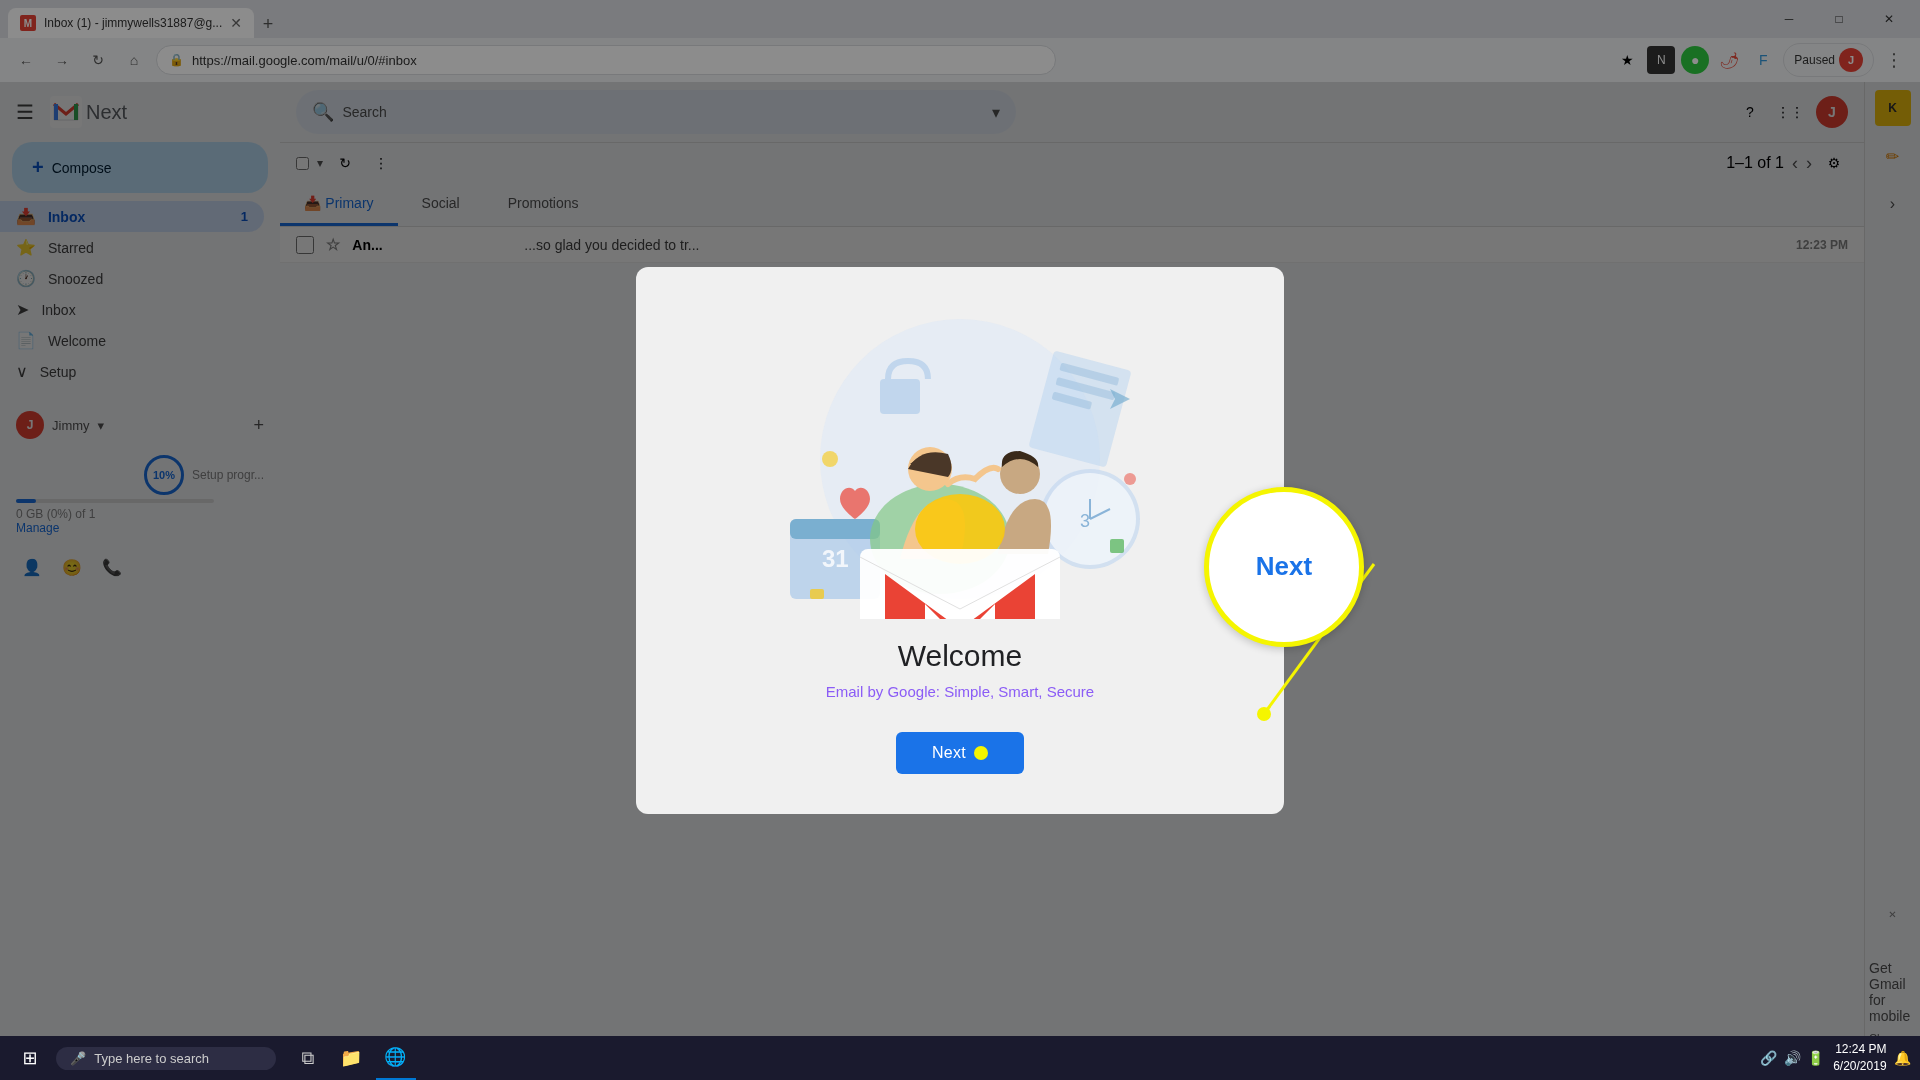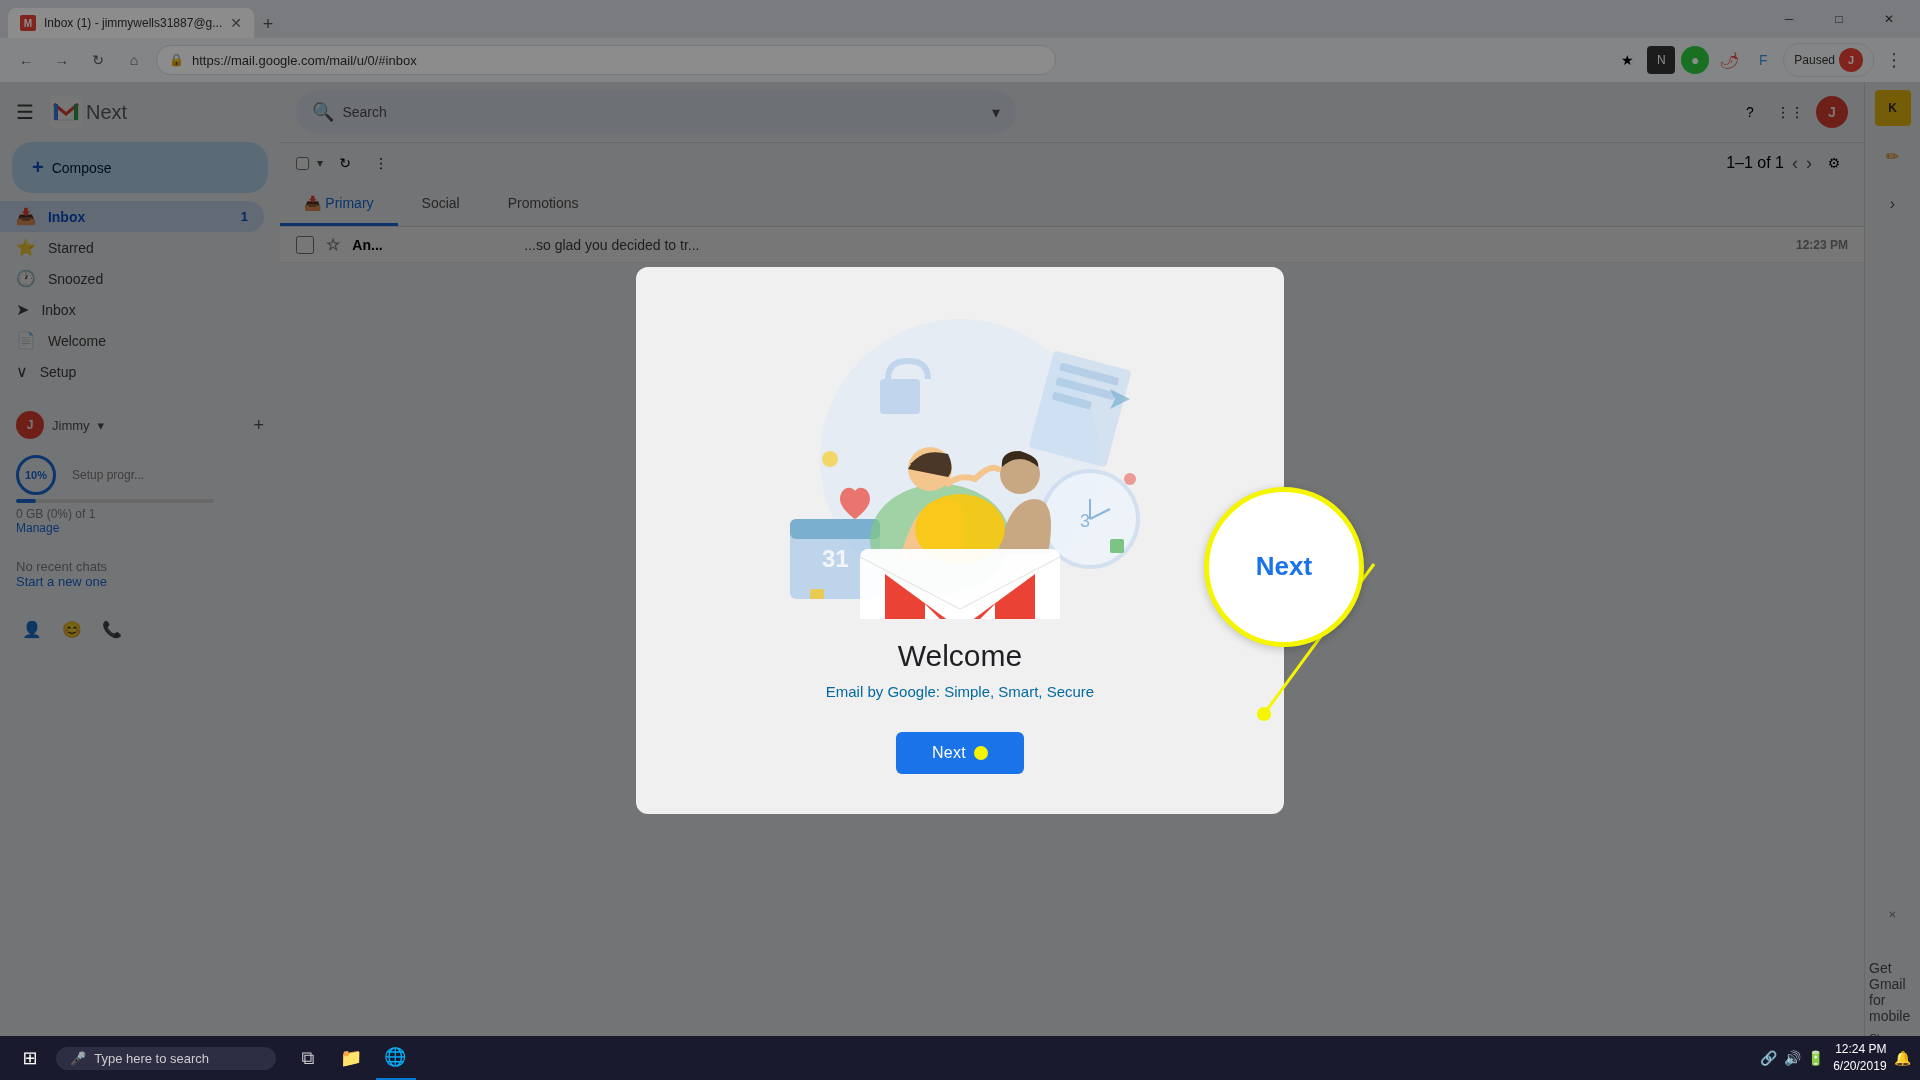--- a/index.html
+++ b/index.html
@@ -328,21 +328,21 @@
     }
 
     .modal-title {
       font-size: 30px;
       font-weight: 400;
       color: #202124;
       margin-bottom: 10px;
     }
     .modal-subtitle {
       font-size: 15px;
-      color: #0369a1;
+      color: #8b5cf6;
       text-align: center;
       margin-bottom: 32px;
     }
 
     .modal-next-btn {
       background: #1a73e8;
       color: white;
       border: none;
       border-radius: 6px;
       padding: 12px 36px;
@@ -550,37 +550,33 @@
       <div style="margin-top: 16px; padding: 8px 16px;">
         <div style="display:flex;align-items:center;gap:8px;font-size:13px;color:#555;">
           <div style="width:28px;height:28px;border-radius:50%;background:#EA4335;display:flex;align-items:center;justify-content:center;color:white;font-size:12px;font-weight:bold;">J</div>
           <span>Jimmy</span>
           <span>▾</span>
           <span style="margin-left:auto;font-size:18px;color:#555;cursor:pointer;">+</span>
         </div>
       </div>
 
       <div style="padding:8px 16px;font-size:12px;color:#888;">
-        <div style="display:flex;align-items:center;gap:16px;margin-bottom:4px;">
+        <div style="display:flex;align-items:center;gap:8px;margin-bottom:4px;justify-content:flex-end;">
           <div class="setup-circle">
             <span>10%</span>
           </div>
           <span>Setup progr...</span>
         </div>
         <div class="progress-bar-wrap">
           <div class="progress-bar-fill" style="width:10%"></div>
         </div>
         <div>0 GB (0%) of 1</div>
         <span style="color:#1a73e8;cursor:pointer;">Manage</span>
       </div>
 
-      <div class="no-chats">
-        <div>No recent chats</div>
-        <a class="start-new">Start a new one</a>
-      </div>
 
       <div class="sidebar-bottom-icons">
         <div class="sb-icon">👤</div>
         <div class="sb-icon">😊</div>
         <div class="sb-icon">📞</div>
       </div>
     </div>
 
     <div class="gmail-main">
       <div class="gmail-toolbar">

